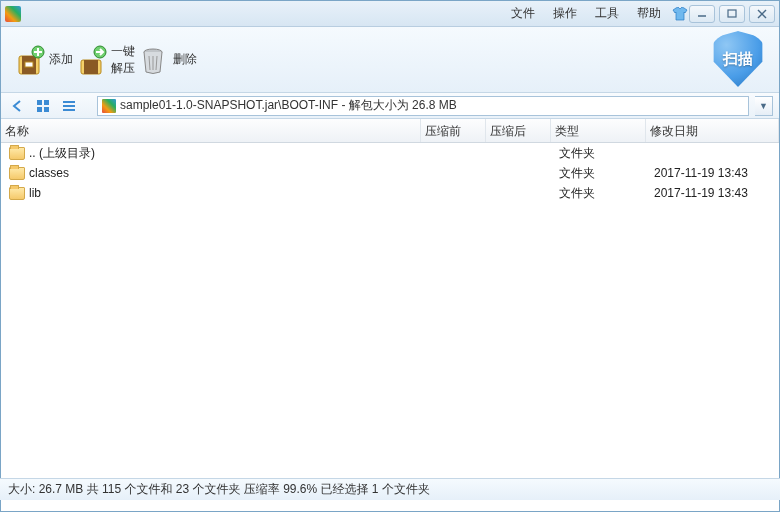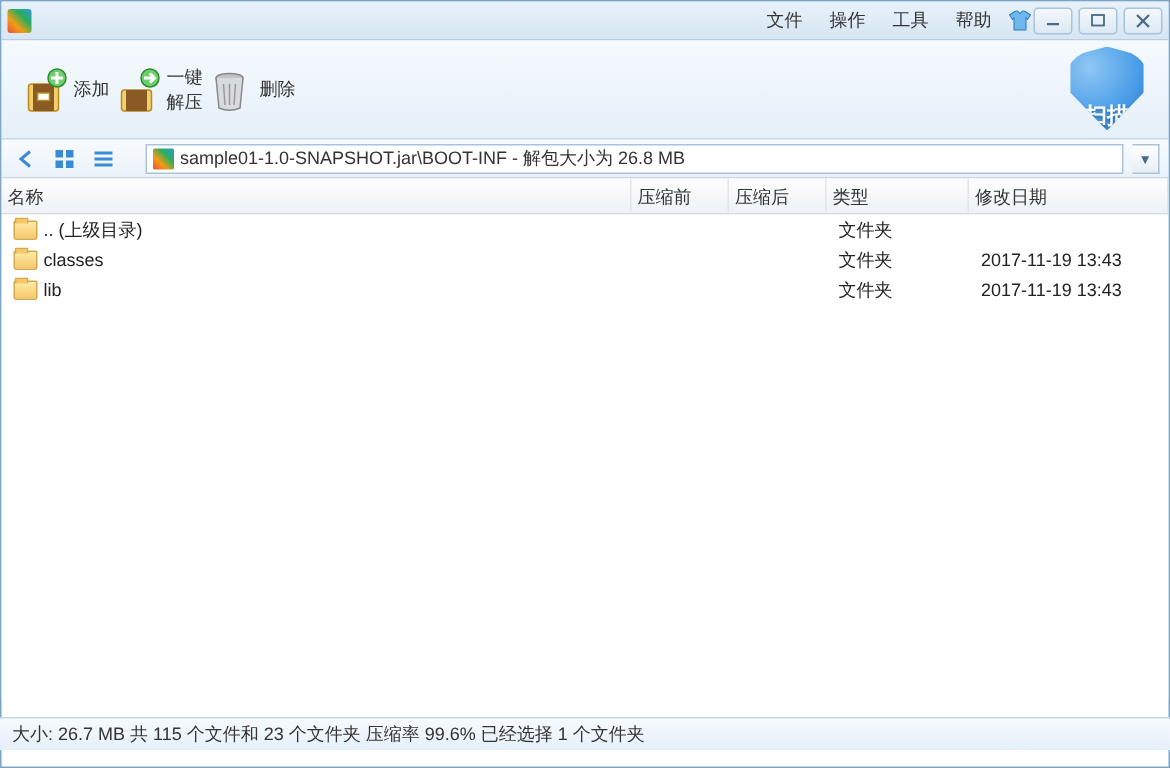--- a/index.html
+++ b/index.html
@@ -10,21 +10,21 @@
 .titlebar .spacer { flex: 1; }
 .menubar { display: flex; gap: 18px; font-size: 12px; color: #333; margin-right: 10px; }
 .menubar span { cursor: default; }
 .winbtns { display: flex; gap: 4px; align-items: center; }
 .winbtn { width: 26px; height: 18px; display: flex; align-items: center; justify-content: center; background: linear-gradient(#f4f8fc,#dce9f4); border: 1px solid #a8c3da; border-radius: 3px; font-size: 11px; color: #4a6a87; cursor: default; }
 .tshirt { width: 18px; height: 18px; display:flex; align-items:center; justify-content:center; }
 .toolbar { height: 66px; background: linear-gradient(#f5fafe,#e6f0f9); display: flex; align-items: center; padding: 0 10px; border-bottom: 1px solid #c5d7e6; position: relative; }
 .tool { width: 62px; display: flex; flex-direction: row; align-items: center; gap: 2px; font-size: 12px; color: #333; cursor: default; }
 .tool .ticon { width: 36px; height: 36px; display:flex; align-items:center; justify-content:center; }
 .scan { position: absolute; right: 12px; top: 4px; width: 58px; height: 56px; }
-.scan .shield { width: 58px; height: 56px; background: radial-gradient(circle at 30% 25%, #8fc7f4, #4a9de8 55%, #1f6db8); border-radius: 50% 50% 50% 50% / 45% 45% 55% 55%; clip-path: polygon(50% 0, 92% 12%, 92% 55%, 50% 100%, 8% 55%, 8% 12%); display:flex; align-items:flex-end; justify-content:center; color:#fff; font-size:15px; font-weight:bold; text-shadow:0 1px 2px rgba(0,0,0,.3); }
+.scan .shield { width: 58px; height: 56px; background: radial-gradient(circle at 30% 25%, #8fc7f4, #4a9de8 55%, #1f6db8); border-radius: 50% 50% 50% 50% / 45% 45% 55% 55%; clip-path: polygon(50% 0, 92% 12%, 92% 55%, 50% 100%, 8% 55%, 8% 12%); display:flex; align-items:center; justify-content:center; color:#fff; font-size:15px; font-weight:bold; text-shadow:0 1px 2px rgba(0,0,0,.3); }
 .navbar { height: 26px; background: linear-gradient(#f8fbfe,#eaf2f9); display: flex; align-items: center; padding: 0 6px; gap: 6px; border-bottom: 1px solid #c5d7e6; }
 .navicon { width: 20px; height: 18px; display:flex; align-items:center; justify-content:center; border:1px solid transparent; border-radius:2px; }
 .pathbox { flex: 1; height: 20px; background: #fff; border: 1px solid #a8c3da; display: flex; align-items: center; padding: 0 4px; font-size: 12px; color: #333; margin-left: 12px; }
 .pathbox .ficon { width: 14px; height: 14px; margin-right: 4px; background: linear-gradient(45deg,#e74c3c,#f39c12,#27ae60,#3498db); border-radius:1px; }
 .pathdd { width: 18px; height: 20px; border:1px solid #a8c3da; border-left:none; background:linear-gradient(#fff,#e6eef6); display:flex; align-items:center; justify-content:center; font-size:9px; color:#4a6a87; }
 .headers { height: 24px; background: linear-gradient(#fdfdfe,#eef2f6); border-bottom: 1px solid #d0d8e0; display: flex; font-size: 12px; color: #333; }
 .col { padding: 4px 4px; border-right: 1px solid #e0e6ec; white-space: nowrap; overflow: hidden; }
 .c-name { width: 420px; }
 .c-before { width: 65px; }
 .c-after { width: 65px; }

